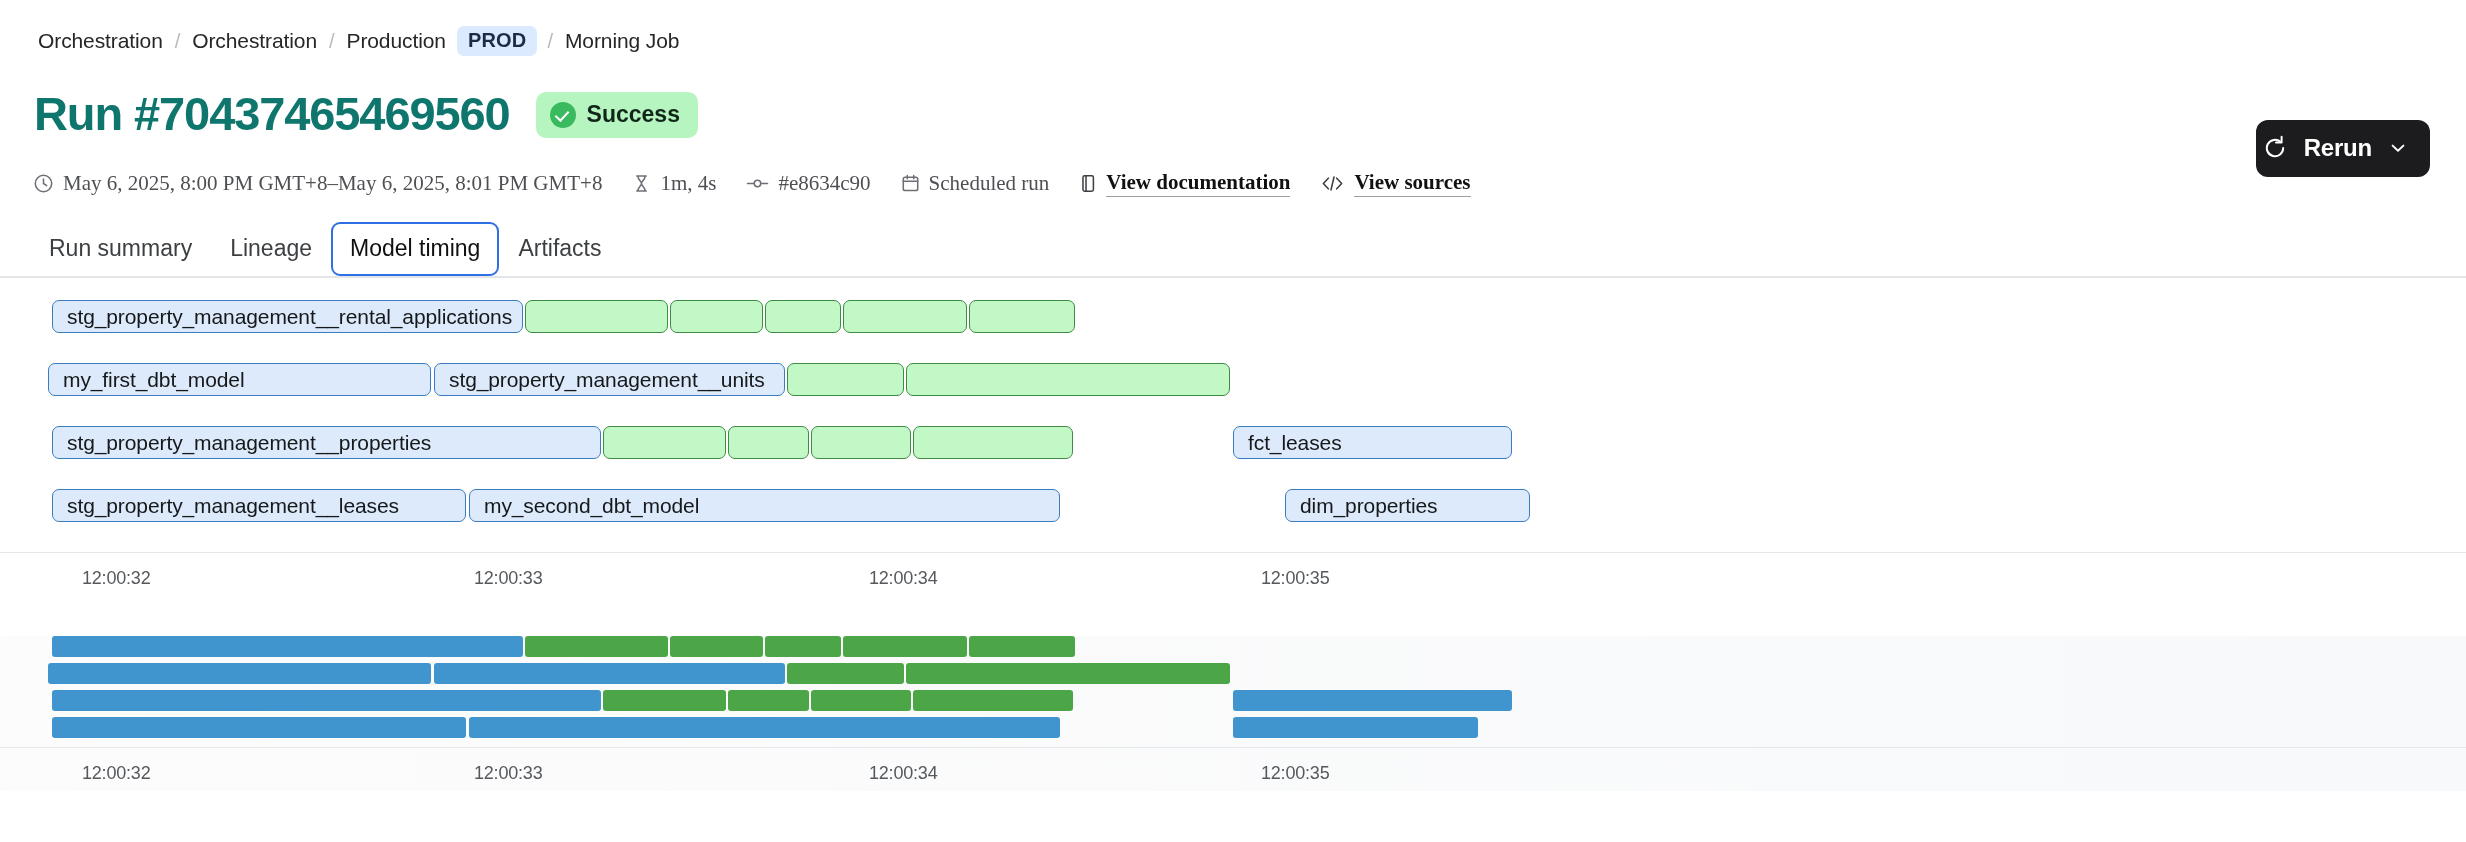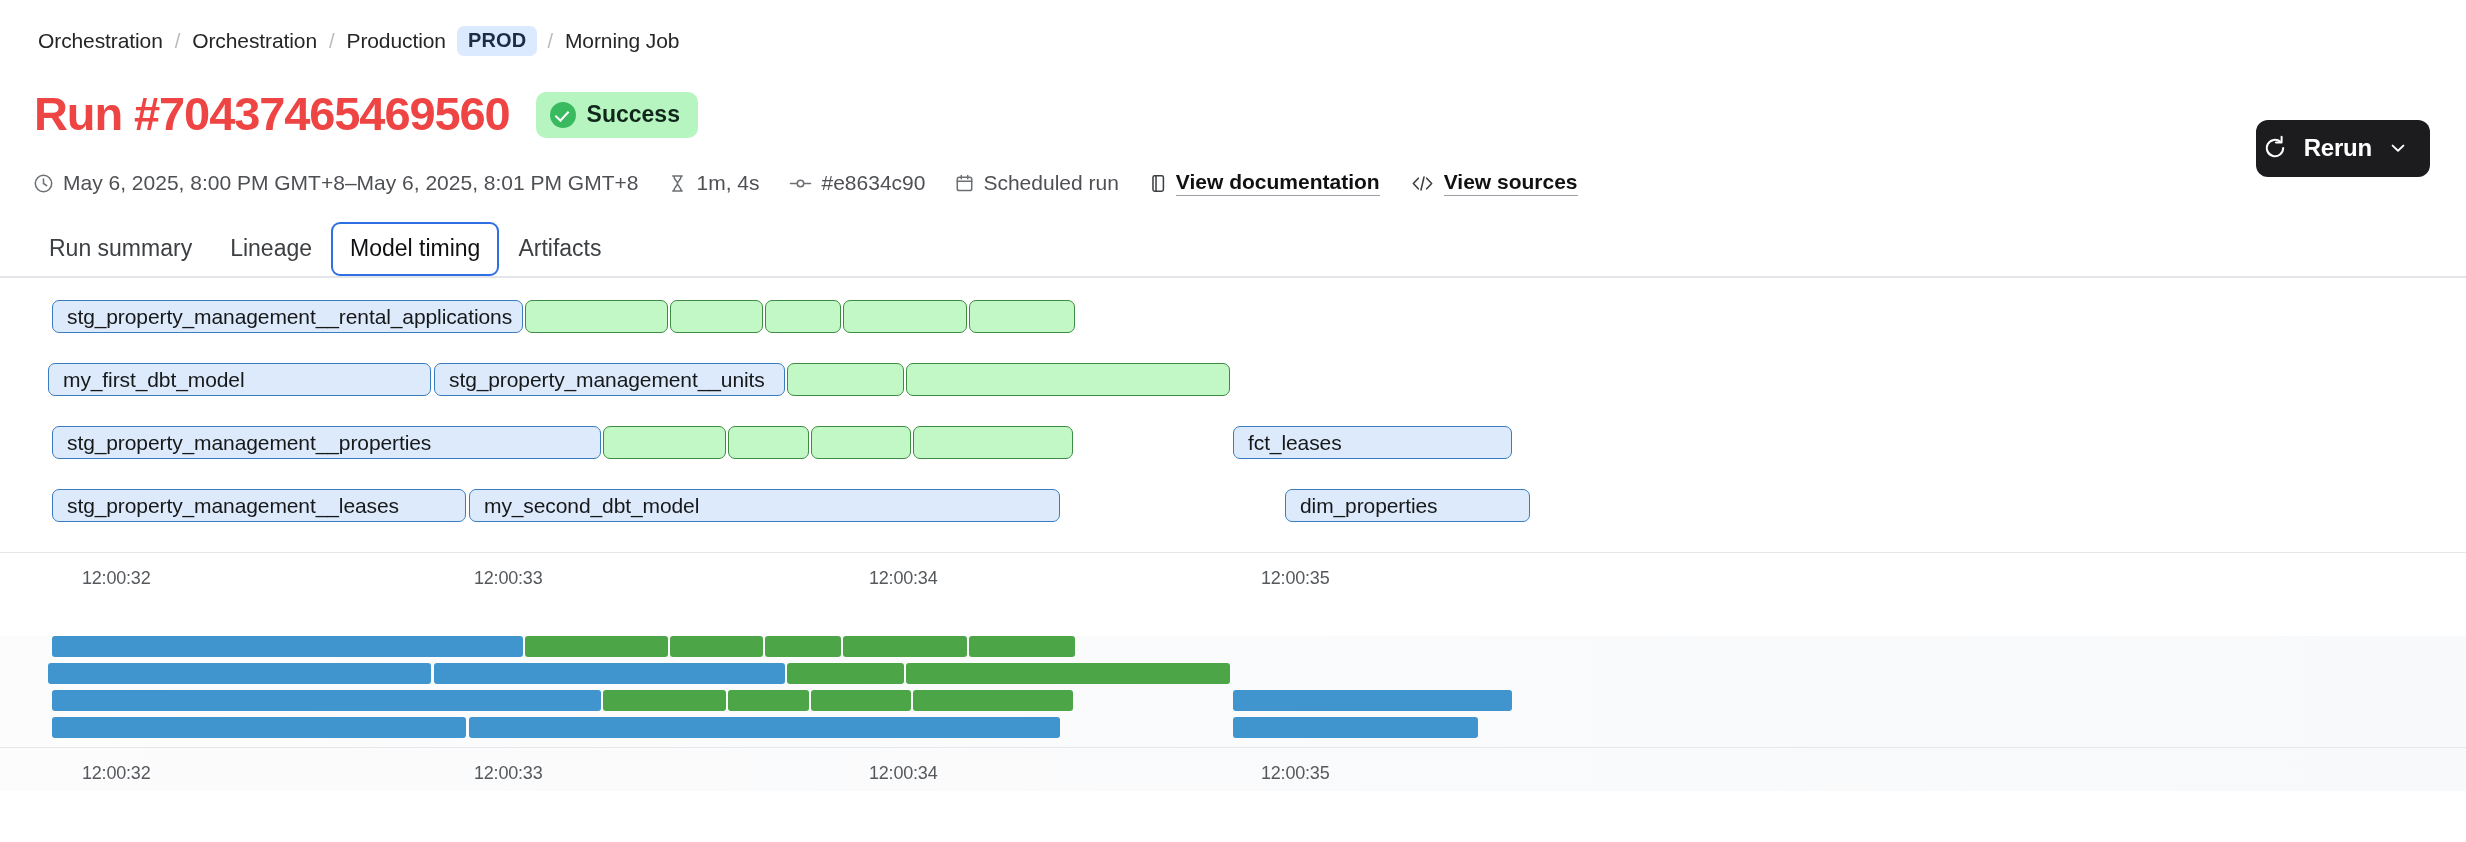--- a/index.html
+++ b/index.html
@@ -28,21 +28,21 @@
     letter-spacing: 0.2px;
   }
 
   
   .title-row {
     position: absolute; left: 34px; top: 88px;
     display: flex; align-items: center; gap: 26px;
   }
   .run-title {
     font-size: 47px; font-weight: 700; letter-spacing: -1.1px;
-    line-height: 1; color: #ef4444; white-space: nowrap;
+    line-height: 1; color: #0f766e; white-space: nowrap;
   }
   .status-badge {
     display: flex; align-items: center; gap: 11px;
     background: #b6f5c0; border-radius: 10px;
     padding: 9px 18px 10px 14px; margin-top: 4px;
   }
   .status-badge .label { font-size: 23px; font-weight: 600; color: #10261a; }
   .check-circle {
     width: 26px; height: 26px; border-radius: 50%;
     background: #3aba5e; position: relative; flex: none;
@@ -52,21 +52,21 @@
     width: 6px; height: 11px; border: solid #ffffff;
     border-width: 0 2.6px 2.6px 0; transform: rotate(43deg);
   }
 
   
   .meta-row {
     position: absolute; left: 33px; top: 170px;
     display: flex; align-items: center;
     font-size: 21px; color: #4e5054; white-space: nowrap;
   }
-  .meta-item { display: flex; align-items: center; gap: 9px; margin-right: 30px; }
+  .meta-item { display: flex; align-items: center; gap: 9px; margin-right: 30px; font-family: Liberation Serif, serif; }
   .meta-item svg { display: block; flex: none; }
   .meta-link {
     color: #111113; font-weight: 700;
     border-bottom: 1.6px solid #9aa0a6; cursor: pointer;
     padding-bottom: 1px;
   }
   .meta-text { color: #4e5054; }
 
   
   .rerun-btn {

